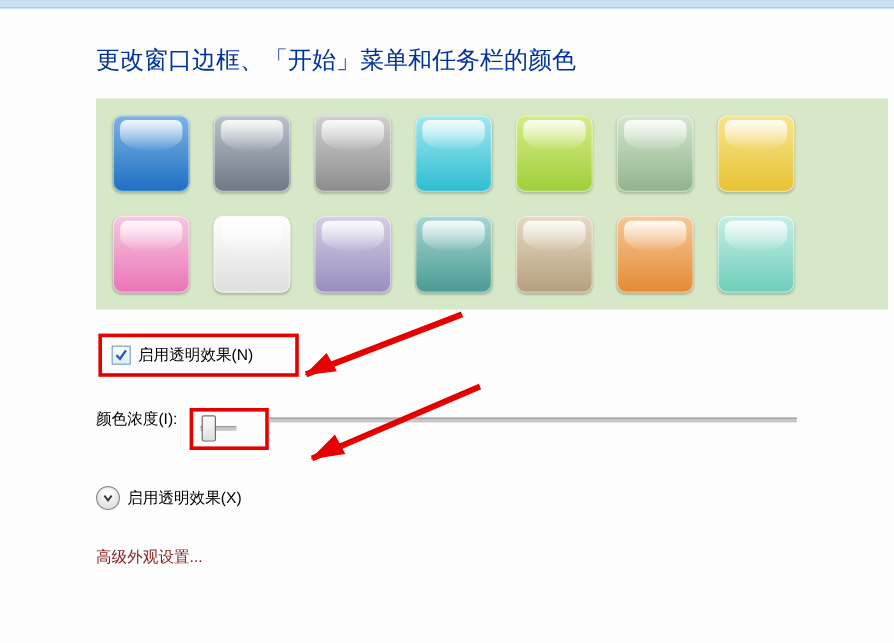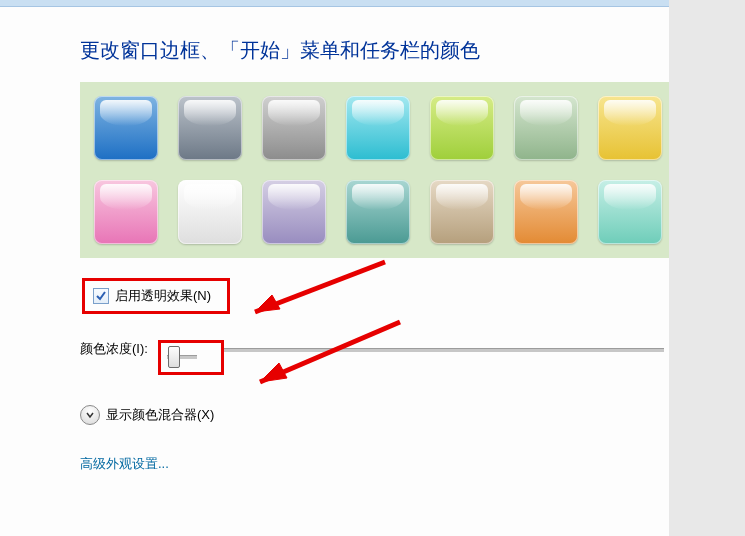--- a/index.html
+++ b/index.html
@@ -3,21 +3,21 @@
 <meta charset="utf-8">
 <style>
   html, body {
     margin: 0;
     padding: 0;
     background: #e8e8e8;
     font-family: "Microsoft YaHei", "Segoe UI", Tahoma, sans-serif;
     font-size: 13px;
   }
   .window {
-    width: 669px;
+    width: 745px;
     height: 536px;
     background: #fdfdfd;
     position: relative;
     overflow: hidden;
   }
   .titlebar {
     height: 6px;
     background: #c9dff2;
     border-bottom: 1px solid #a6c5e3;
   }
@@ -59,21 +59,21 @@
   }
   .current-line {
     margin: 14px 0 0 6px;
   }
   .label-text { color: #000; }
   .value-text { color: #666; }
   .transparency-box {
     border: 3px solid #e60000;
     display: inline-flex;
     align-items: center;
-    padding: 6px 16px 6px 8px;
+    padding: 6px 35px 6px 8px;
     margin: 20px 0 0 2px;
     gap: 6px;
   }
   .win-checkbox {
     width: 14px;
     height: 14px;
     border: 1px solid #7a9fca;
     background: linear-gradient(to bottom,#f7fbff,#e4eef8);
     display: inline-flex;
     align-items: center;
@@ -118,21 +118,21 @@
     gap: 6px;
   }
   .chev-btn {
     width: 18px; height: 18px;
     border: 1px solid #8a8a8a;
     border-radius: 50%;
     background: radial-gradient(circle at 50% 30%, #ffffff, #d7d7d7);
     display: flex; align-items: center; justify-content: center;
   }
   .link-text {
-    color: #0369a1;
+    color: #7f1d1d;
     cursor: pointer;
     margin-top: 30px;
     display: inline-block;
   }
 
   .arrow {
     position: absolute;
     stroke: #e60000;
     fill: #e60000;
     pointer-events: none;
@@ -187,21 +187,21 @@
         <div class="slider-track"></div>
       </div>
     </div>
 
     <div class="mixer-row">
       <span class="chev-btn">
         <svg width="8" height="8" viewBox="0 0 8 8">
           <path d="M1 2 L4 6 L7 2" stroke="#333" stroke-width="1.5" fill="none"></path>
         </svg>
       </span>
-      <span>显示颜色混合器(X)</span>
+      <span>启用透明效果(X)</span>
     </div>
 
     <span class="link-text">高级外观设置...</span>
 
     
     <svg class="arrow" style="left:230px; top:250px;" width="160" height="70">
       <line x1="155" y1="5" x2="25" y2="55" stroke="#e60000" stroke-width="5"></line>
       <polygon points="25,55 42,38 50,52"></polygon>
     </svg>
     <svg class="arrow" style="left:235px; top:310px;" width="170" height="80">

